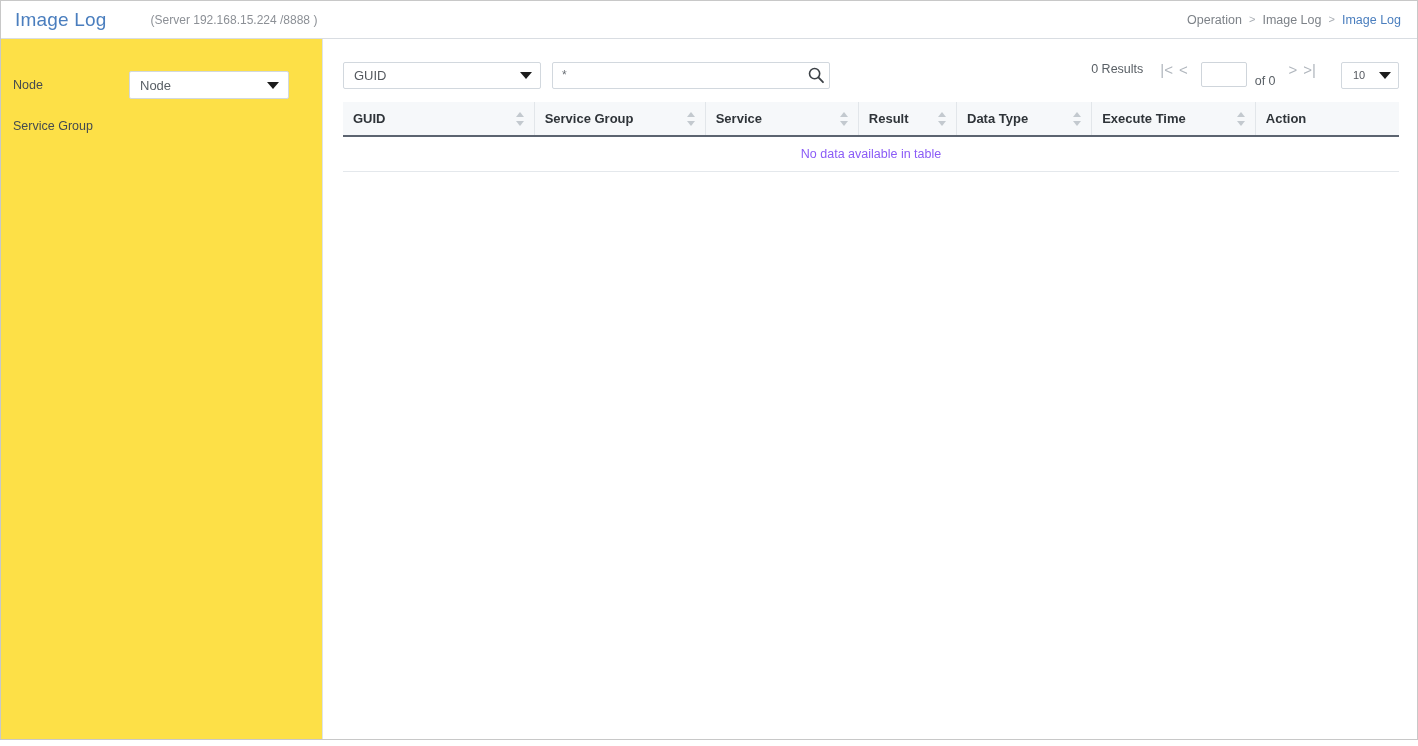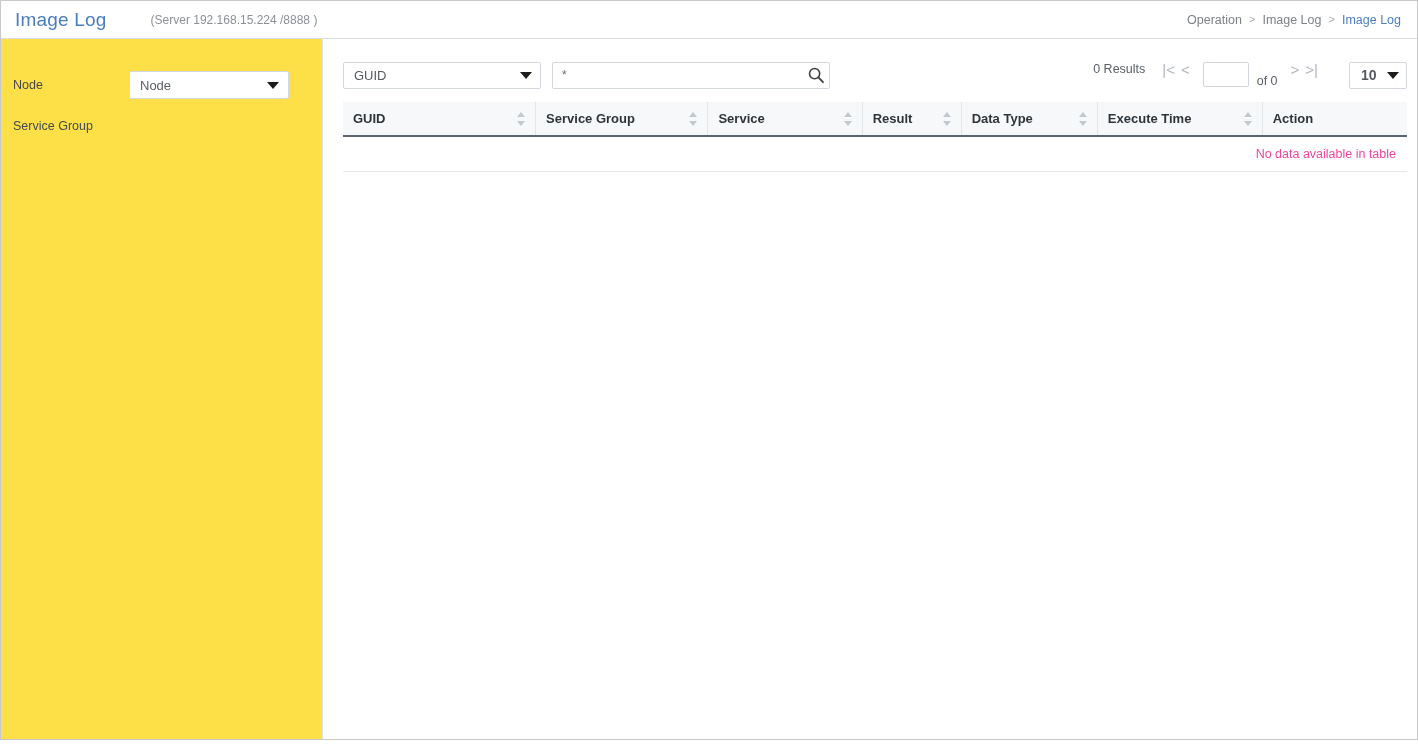--- a/index.html
+++ b/index.html
@@ -111,21 +111,21 @@
     width: 0; height: 0;
     border-left: 6px solid transparent;
     border-right: 6px solid transparent;
     border-top: 7px solid #1c1c1c;
   }
 
   
   .main {
     flex: 1;
     min-width: 0;
-    padding: 22px 10px 0 20px;
+    padding: 22px 18px 0 20px;
     box-sizing: border-box;
   }
   .toolbar {
     display: flex;
     align-items: center;
     height: 28px;
     margin-bottom: 13px;
   }
   .field-select {
     position: relative;
@@ -226,26 +226,25 @@
   .size-select {
     position: relative;
     width: 58px;
     height: 27px;
     box-sizing: border-box;
     border: 1px solid #d2d8de;
     border-radius: 2px;
     display: flex;
     align-items: center;
     padding: 0 20px 0 11px;
-    font-size: 14px;
+    font-size: 11px;
     color: #55595f;
-    margin-left: 28px;
+    margin-left: 22px;
     background: #fff;
     cursor: pointer;
-    font-weight: bold;
   }
   .size-select .caret {
     position: absolute;
     right: 7px;
     top: 50%;
     margin-top: -3px;
     width: 0; height: 0;
     border-left: 6px solid transparent;
     border-right: 6px solid transparent;
     border-top: 7px solid #1c1c1c;
@@ -294,23 +293,23 @@
     border-bottom: 5px solid #c3c9cf;
   }
   .sort-arrows i.down {
     bottom: 1px;
     border-top: 5px solid #c3c9cf;
   }
   .empty-cell {
     height: 34px;
     padding: 0 11px;
     font-size: 12.5px;
-    color: #ec4899;
+    color: #8b5cf6;
     border-bottom: 1px solid #e4e8ec;
-    text-align: right;
+    text-align: center;
     vertical-align: middle;
   }
 </style>
 </head>
 <body>
 
 <div id="app">
 
   <div class="page-header">
     <span class="page-title">Image Log</span>

